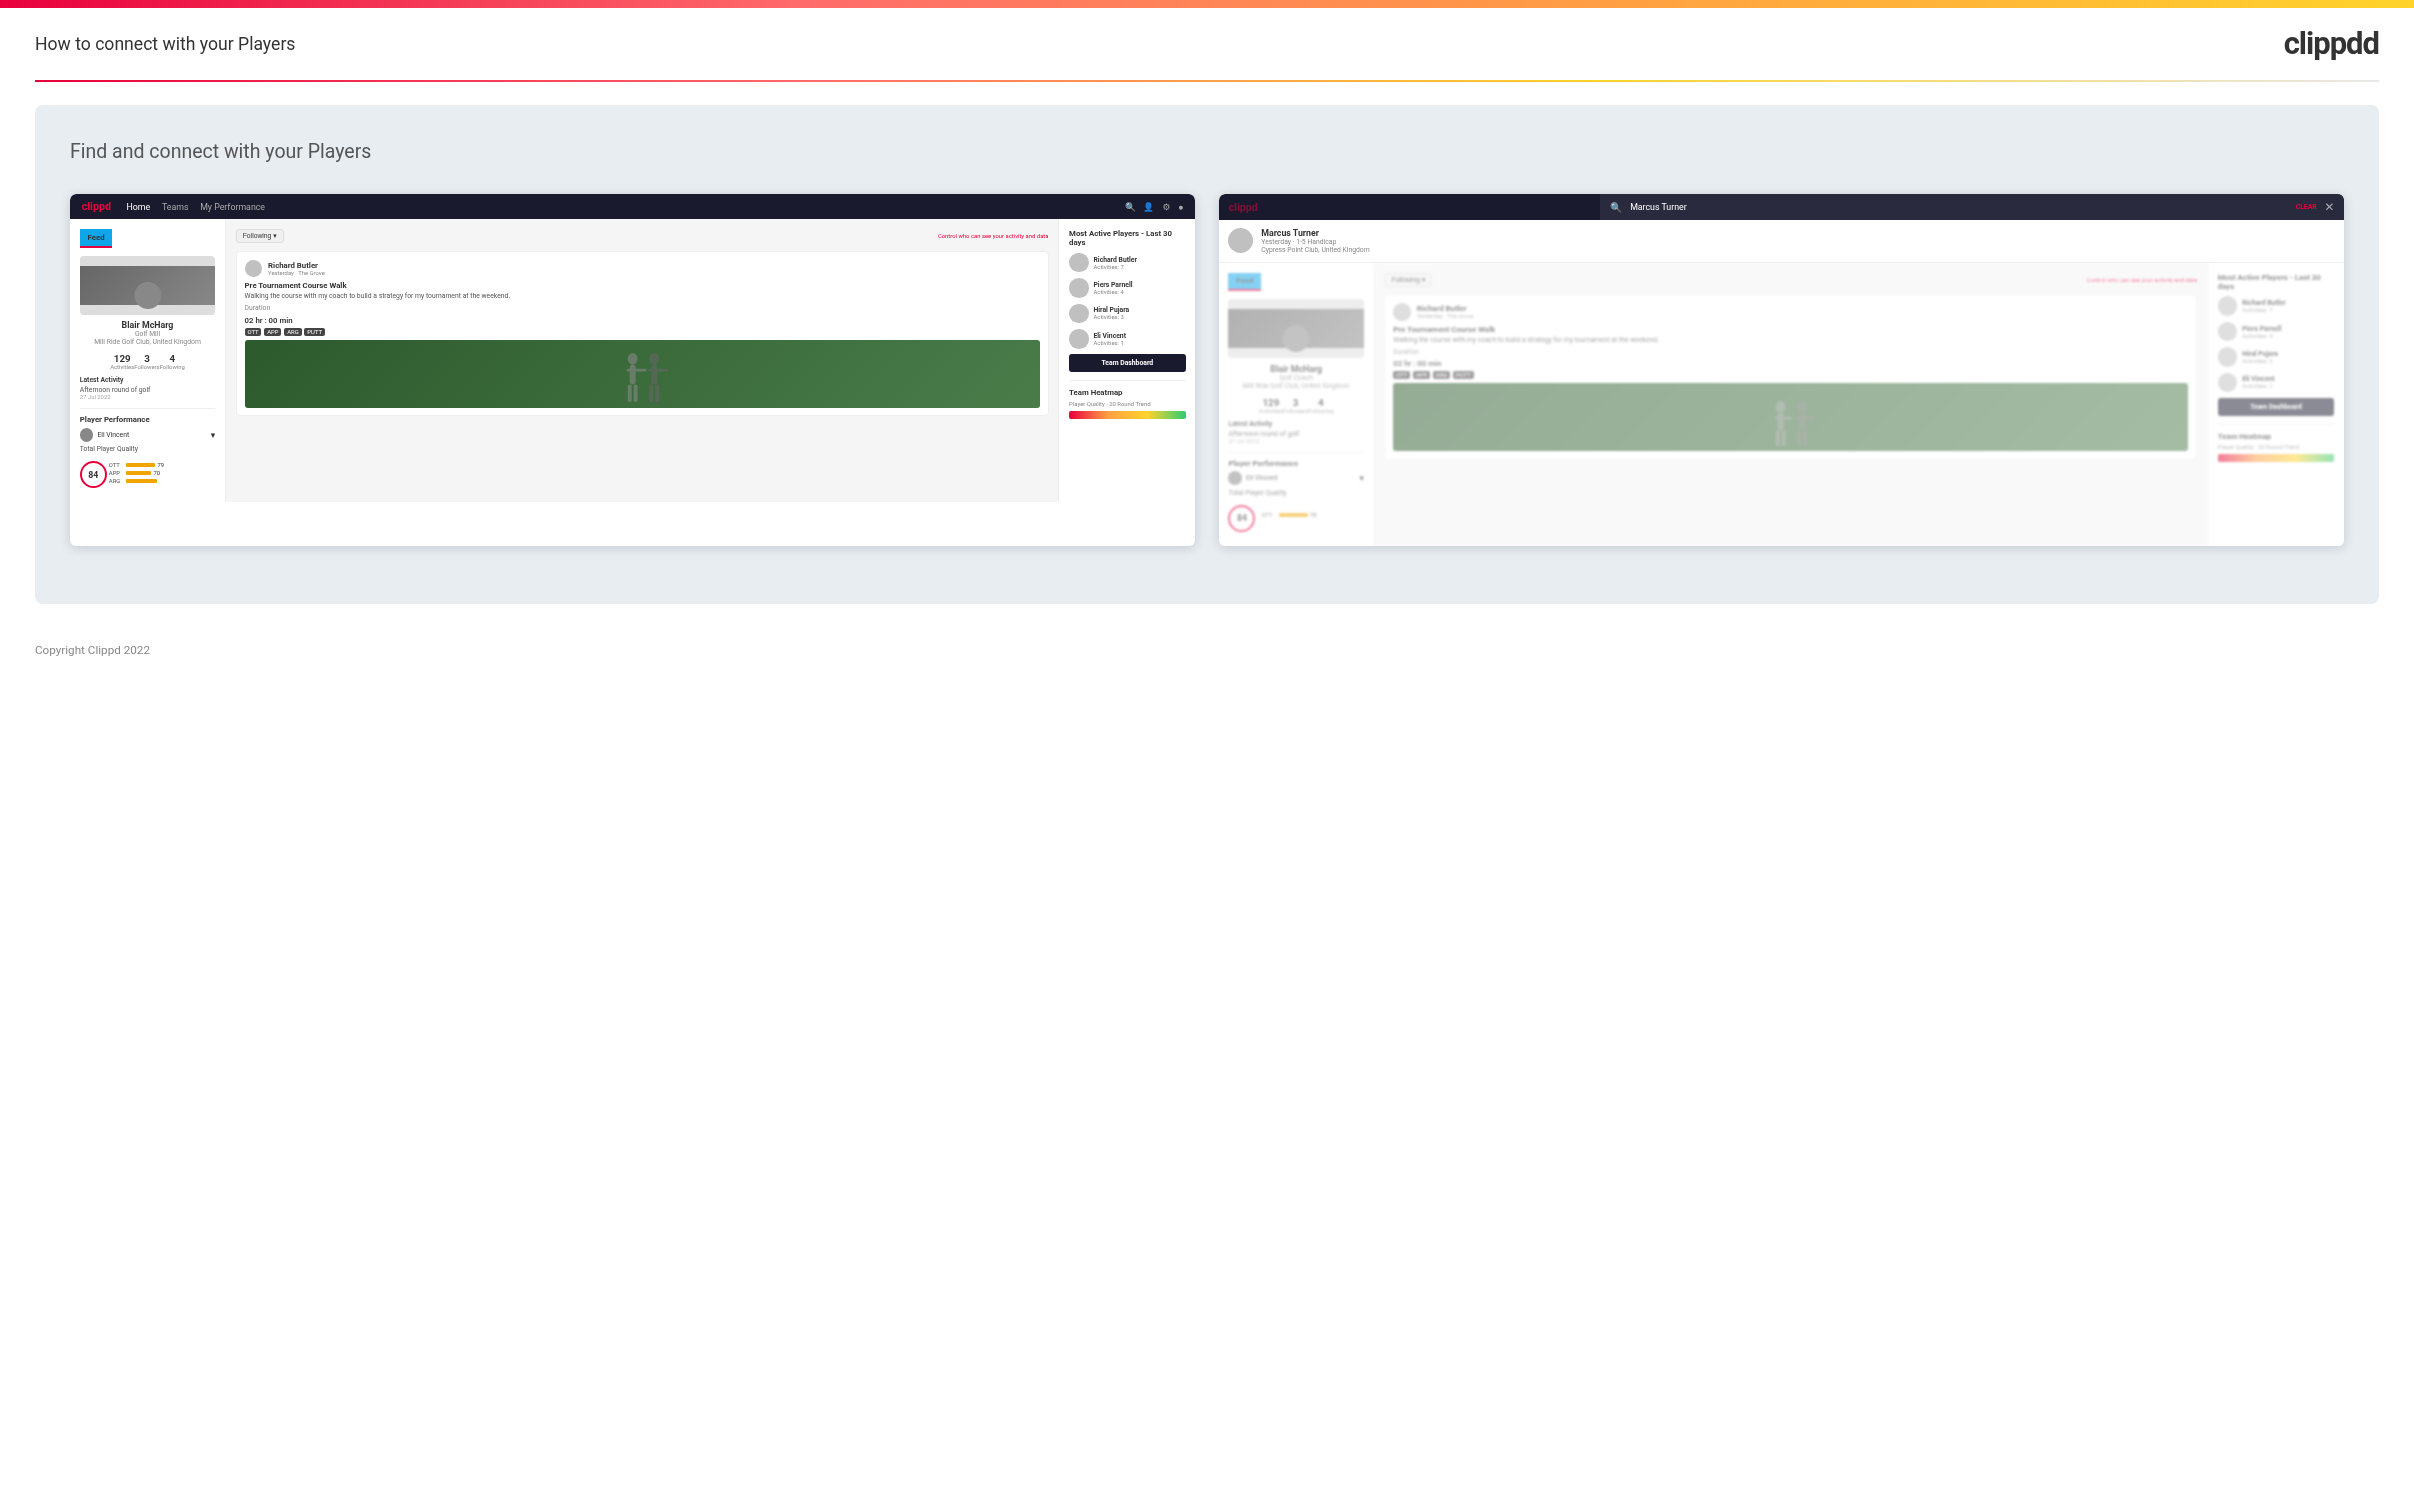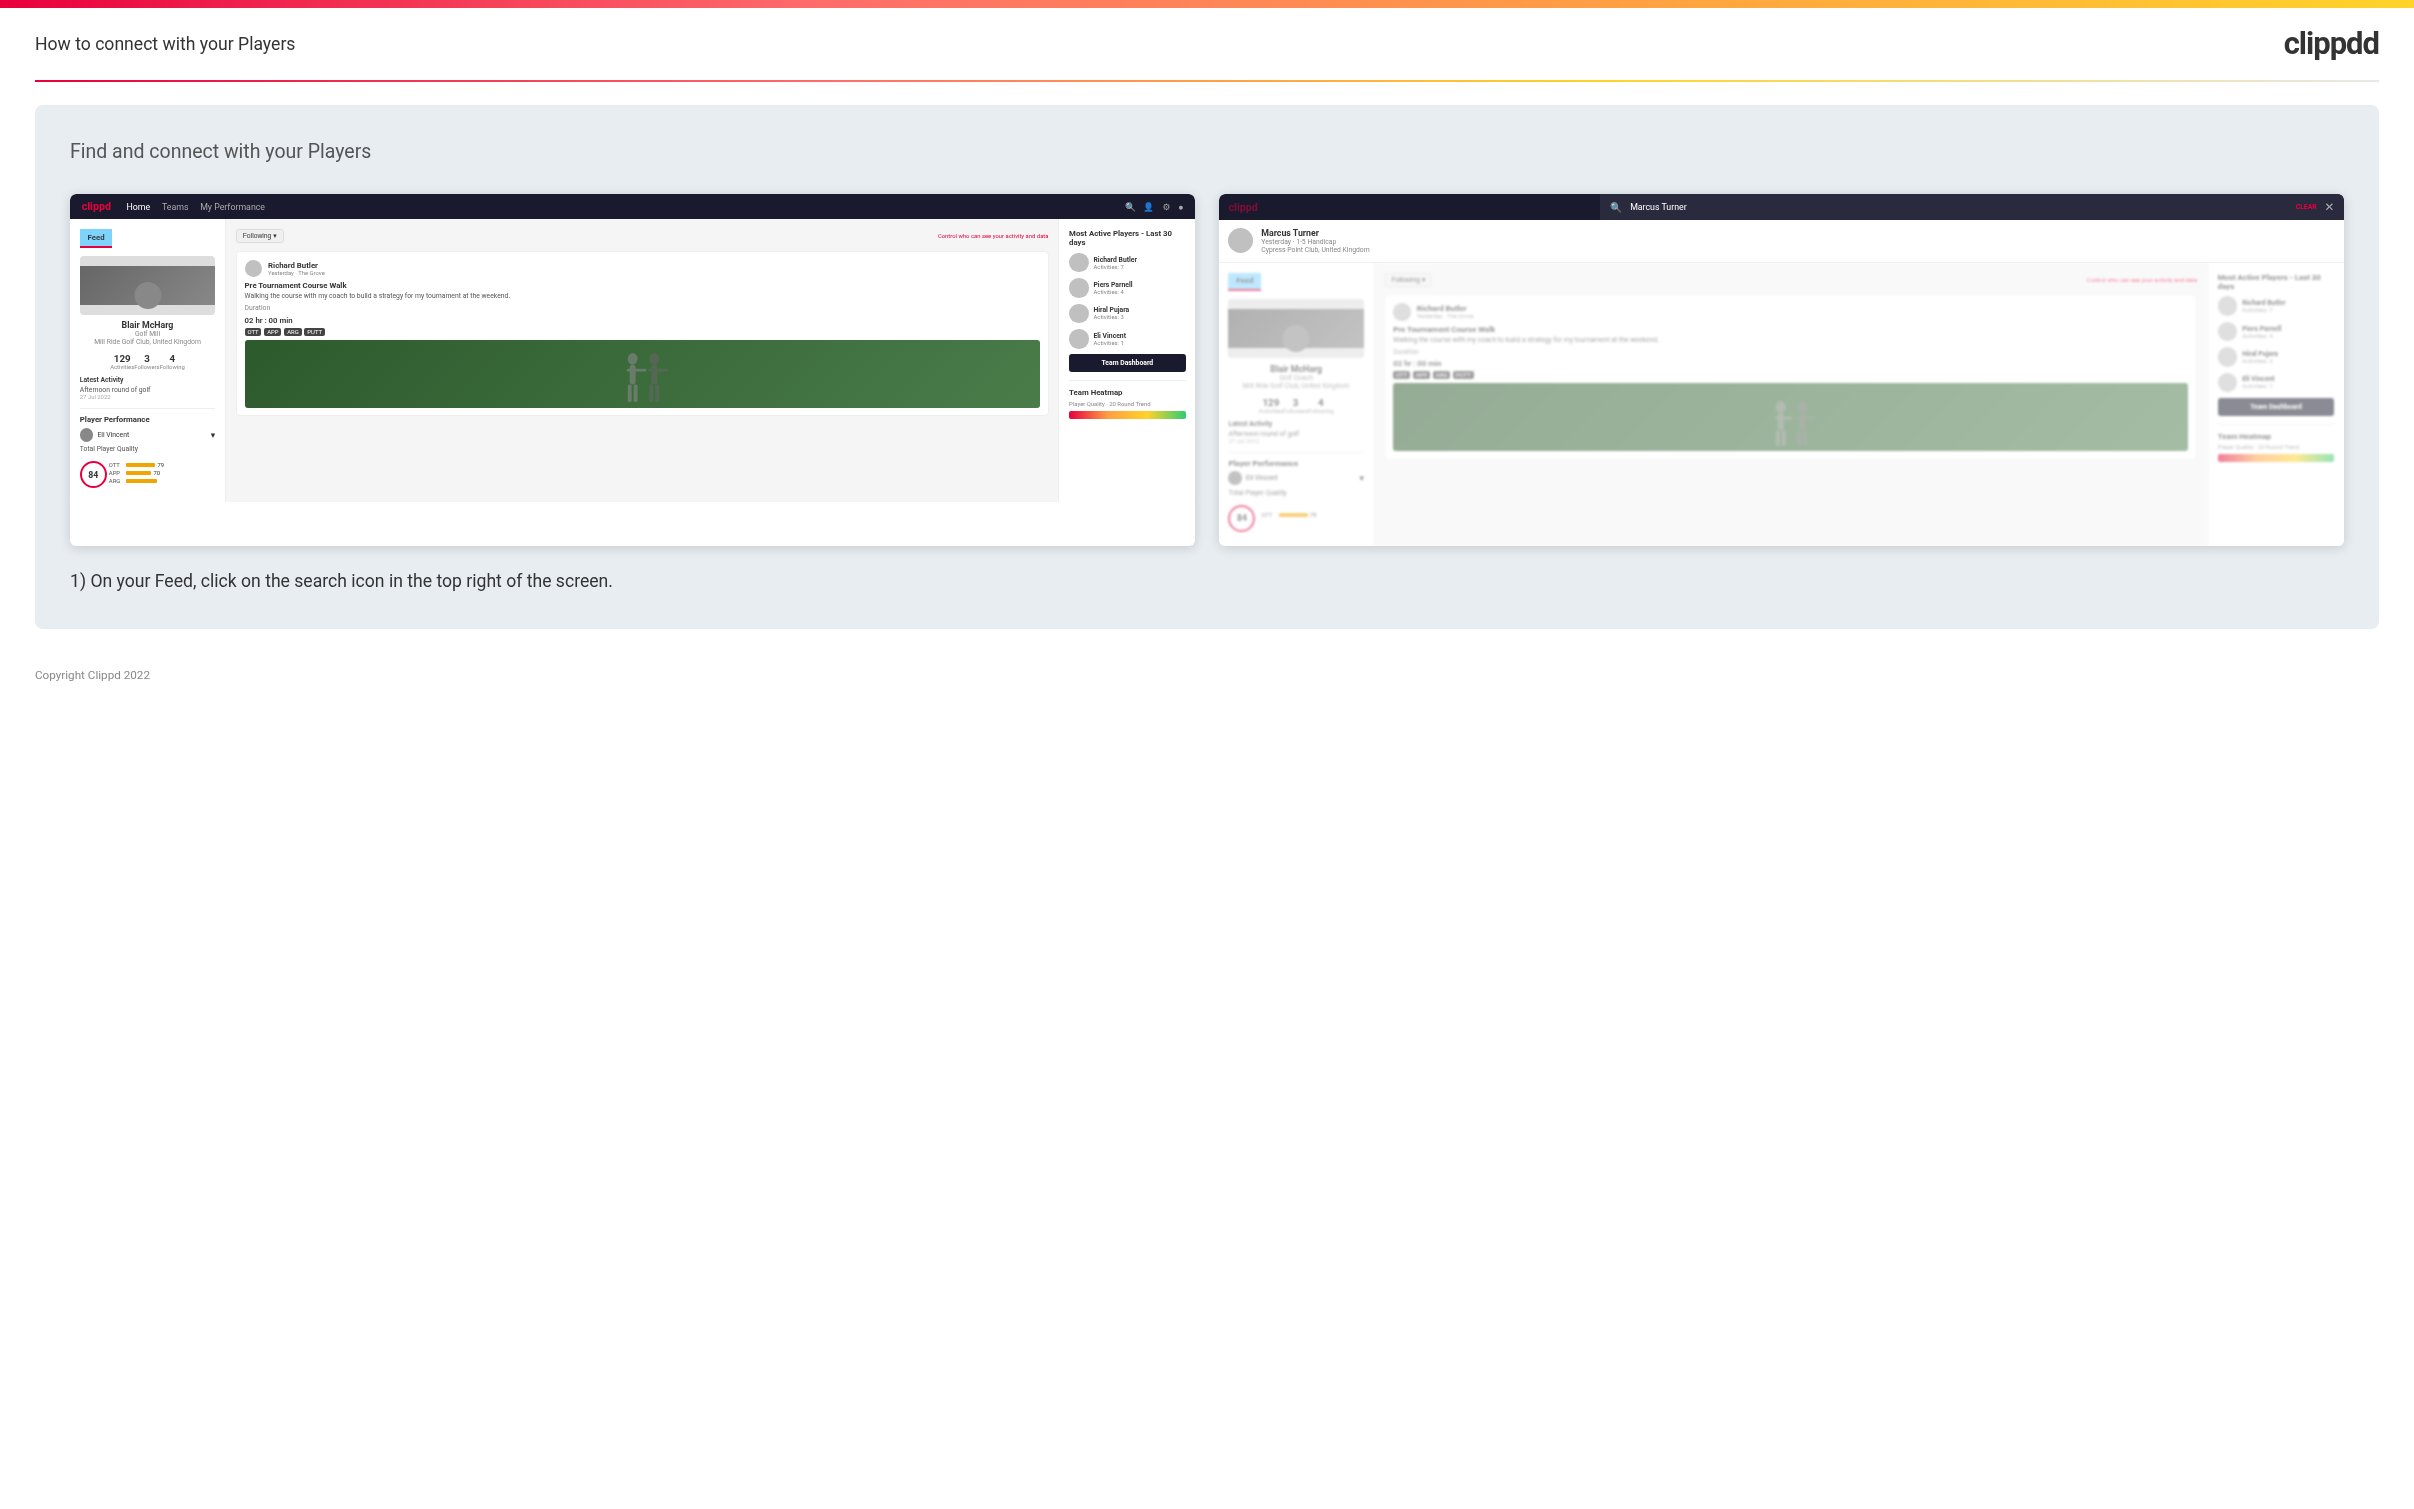--- a/index.html
+++ b/index.html
@@ -136,21 +136,21 @@
 
     .app-sidebar {
       width: 156px;
       background: #fff;
       padding: 9.8px;
       border-right: 1px solid #eee;
       flex-shrink: 0;
     }
 
     .feed-tab {
-      background: #7dd3fc;
+      background: #0ea5e9;
       border-bottom: 2px solid #e8003d;
       padding: 3.9px 7.8px;
       font-size: 7.8px;
       font-weight: 600;
       color: #333;
       display: inline-block;
       margin-bottom: 7.8px;
     }
 
     .profile-img-area {
@@ -847,20 +847,19 @@
                 <div class="heatmap-bar"></div>
               </div>
             </div>
           </div>
         </div>
       </div>
     </div>
   </div>
 
   <div class="desc-blocks">
-    <div class="desc-text">1) On your Feed, click on the search icon in the top right of the screen.</div>
   </div>
 </div>
 
 <div class="footer">
   <span>Copyright Clippd 2022</span>
 </div>
 
 
 </body></html>

